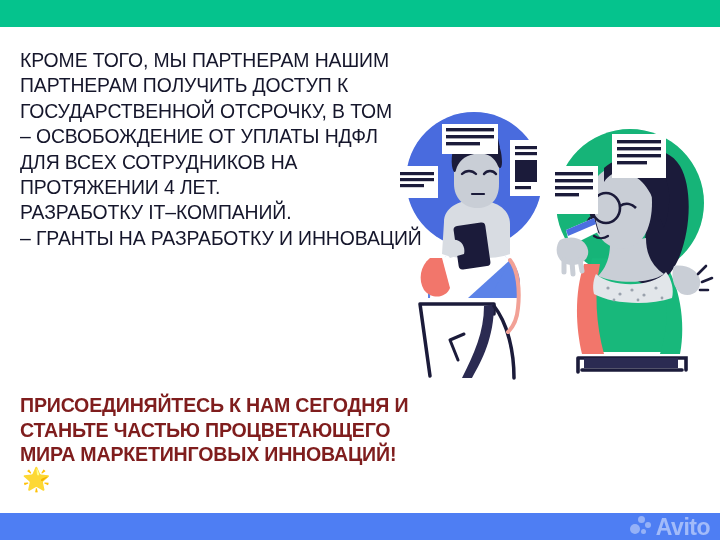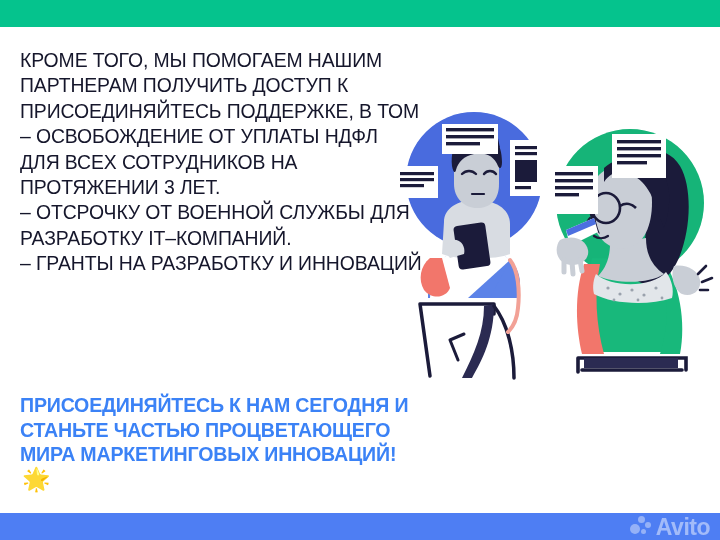--- a/index.html
+++ b/index.html
@@ -49,21 +49,21 @@
   }
   .body-line {
     font-size:19.4px;
     line-height:25.4px;
     font-weight:400;
     letter-spacing:-.1px;
     white-space:nowrap;
   }
   .cta {
     position:absolute; left:20px; top:393px; width:470px;
-    color:#3b82f6;
+    color:#7f1d1d;
   }
   .cta-line {
     font-size:19.6px;
     line-height:24.5px;
     font-weight:bold;
     letter-spacing:-.2px;
     white-space:nowrap;
   }
   .star {
     position:absolute; left:22px; top:468px;
@@ -74,27 +74,26 @@
   .art svg { display:block; width:100%; height:100%; }
 </style>
 </head>
 <body>
 
 <div class="slide">
 
   <div class="bar-top"></div>
 
   <div class="copy">
-    <div class="body-line">КРОМЕ ТОГО, МЫ ПОМОГАЕМ НАШИМ</div>
+    <div class="body-line">КРОМЕ ТОГО, МЫ ПАРТНЕРАМ НАШИМ</div>
     <div class="body-line">ПАРТНЕРАМ ПОЛУЧИТЬ ДОСТУП К</div>
-    <div class="body-line">ПРИСОЕДИНЯЙТЕСЬ ПОДДЕРЖКЕ, В ТОМ</div>
+    <div class="body-line">ГОСУДАРСТВЕННОЙ ОТСРОЧКУ, В ТОМ</div>
     <div class="body-line">– ОСВОБОЖДЕНИЕ ОТ УПЛАТЫ НДФЛ</div>
     <div class="body-line">ДЛЯ ВСЕХ СОТРУДНИКОВ НА</div>
-    <div class="body-line">ПРОТЯЖЕНИИ 3 ЛЕТ.</div>
-    <div class="body-line">– ОТСРОЧКУ ОТ ВОЕННОЙ СЛУЖБЫ ДЛЯ</div>
+    <div class="body-line">ПРОТЯЖЕНИИ 4 ЛЕТ.</div>
     <div class="body-line">РАЗРАБОТКУ IT–КОМПАНИЙ.</div>
     <div class="body-line">– ГРАНТЫ НА РАЗРАБОТКУ И ИННОВАЦИЙ</div>
   </div>
 
   <div class="cta">
     <div class="cta-line">ПРИСОЕДИНЯЙТЕСЬ К НАМ СЕГОДНЯ И</div>
     <div class="cta-line">СТАНЬТЕ ЧАСТЬЮ ПРОЦВЕТАЮЩЕГО</div>
     <div class="cta-line">МИРА МАРКЕТИНГОВЫХ ИННОВАЦИЙ!</div>
   </div>
 

